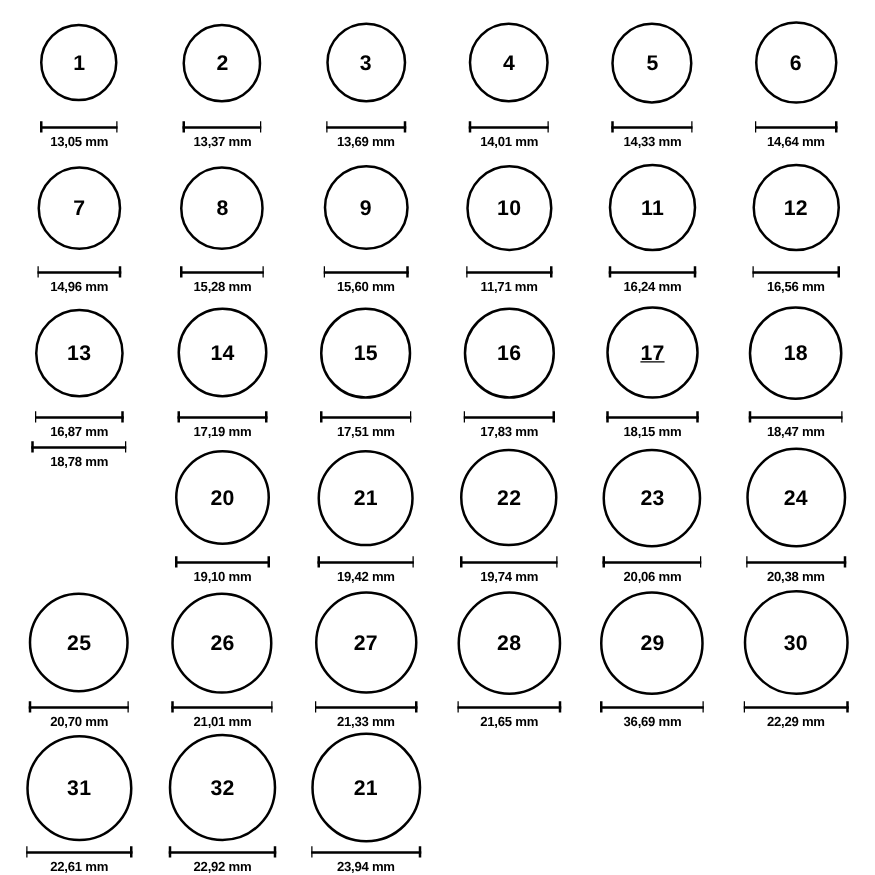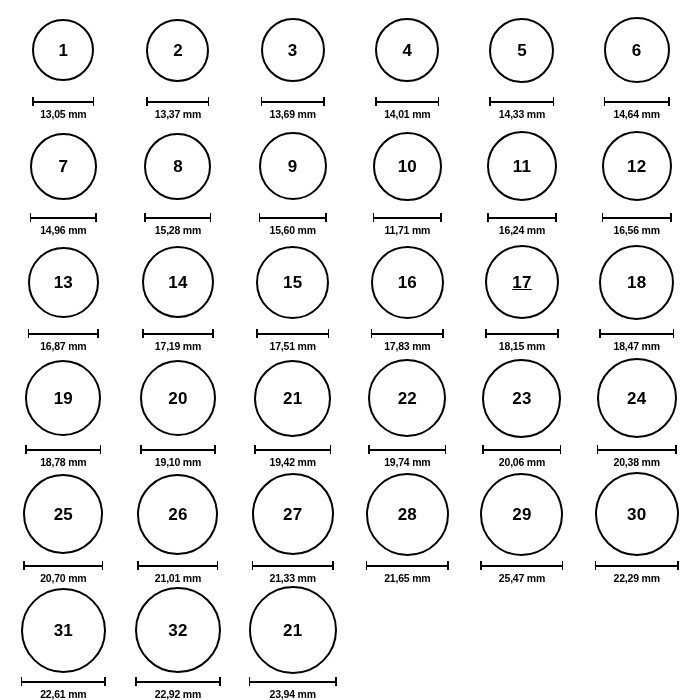--- a/index.html
+++ b/index.html
@@ -319,25 +319,20 @@
           </div>
         </div>
         <div class="measure" style="width: 75px;">
           <div class="bar"></div>
           <div class="cap left"></div>
           <div class="cap right"></div>
         </div>
         <div class="size-label">18,47 mm</div>
       </div>
       <div class="cell">
-        <div class="ring-wrap">
-          <div class="ring" style="width: 76px; height: 76px;">
-            <span class="ring-num">19</span>
-          </div>
-        </div>
         <div class="measure" style="width: 76px;">
           <div class="bar"></div>
           <div class="cap left"></div>
           <div class="cap right"></div>
         </div>
         <div class="size-label">18,78 mm</div>
       </div>
       <div class="cell">
         <div class="ring-wrap">
           <div class="ring" style="width: 76px; height: 76px; align-items: center;">
@@ -459,21 +454,21 @@
         <div class="ring-wrap">
           <div class="ring" style="width: 83px; height: 83px;">
             <span class="ring-num">29</span>
           </div>
         </div>
         <div class="measure" style="width: 83px;">
           <div class="bar"></div>
           <div class="cap left"></div>
           <div class="cap right"></div>
         </div>
-        <div class="size-label">25,47 mm</div>
+        <div class="size-label">36,69 mm</div>
       </div>
       <div class="cell">
         <div class="ring-wrap">
           <div class="ring" style="width: 84px; height: 84px;">
             <span class="ring-num">30</span>
           </div>
         </div>
         <div class="measure" style="width: 84px;">
           <div class="bar"></div>
           <div class="cap left"></div>

